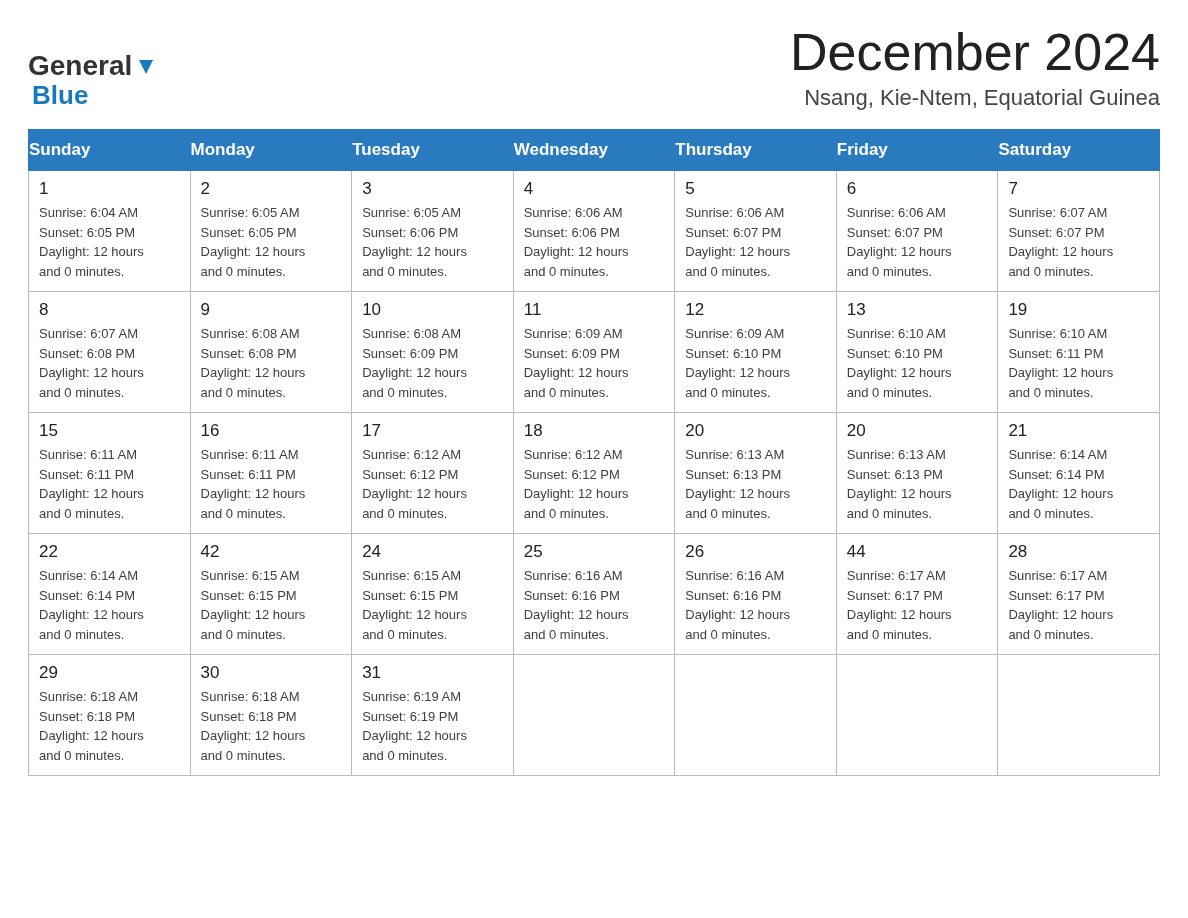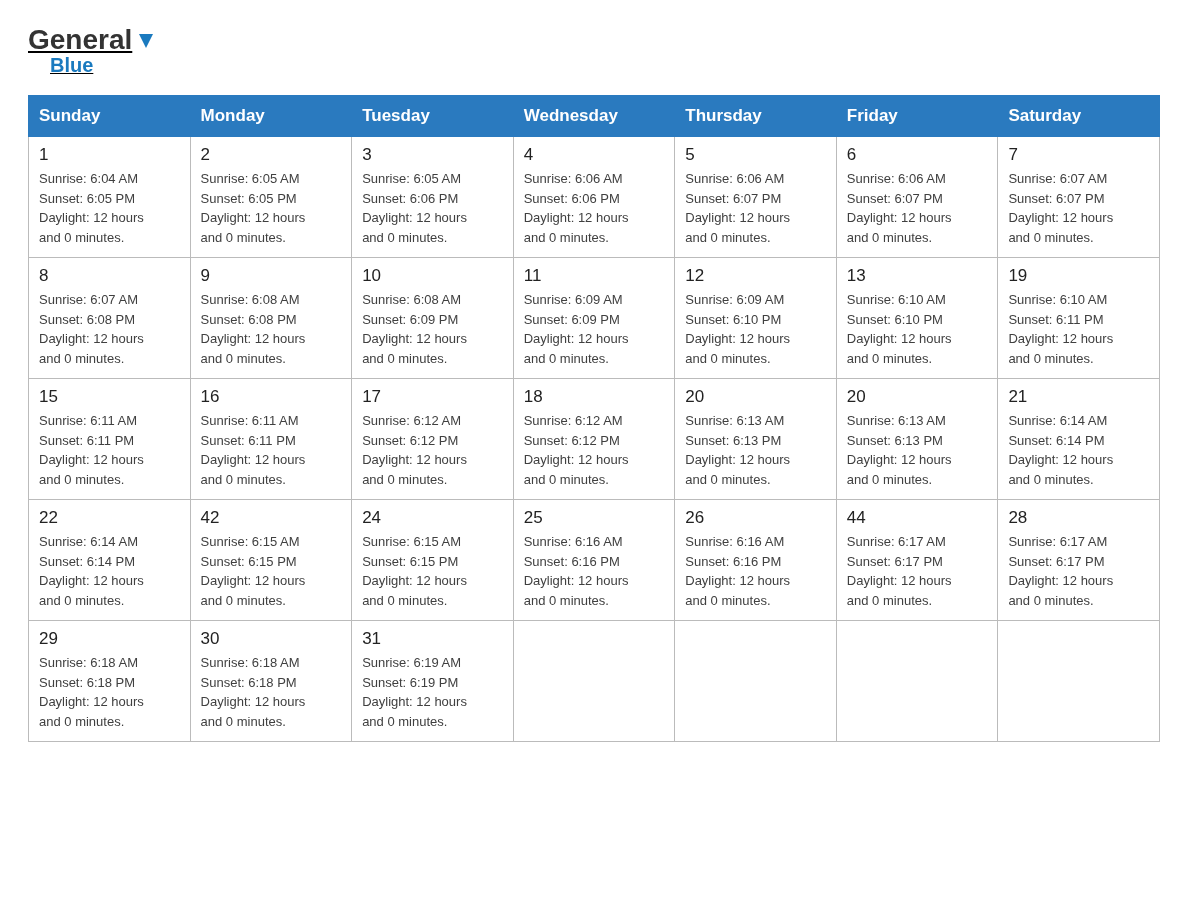--- a/index.html
+++ b/index.html
@@ -8,21 +8,20 @@
       background: #fff;
       padding: 24px 28px;
       width: 1188px;
       min-height: 918px;
     }
     .header-area {
       display: flex;
       justify-content: space-between;
       align-items: flex-end;
       margin-bottom: 18px;
-      text-decoration: underline;
     }
     .logo-text-general {
       font-size: 28px;
       font-weight: bold;
       color: #333;
     }
     .logo-text-blue {
       font-size: 28px;
       font-weight: bold;
       color: #1a7abf;
@@ -45,21 +44,21 @@
     .calendar {
       width: 100%;
       border-collapse: collapse;
       border: 1px solid #aaa;
     }
     .calendar th {
       background-color: #2a7abf;
       color: #fff;
       font-size: 17px;
       font-weight: 600;
-      padding: 10px 10px;
+      padding: 10px 0;
       text-align: left;
       border: 1px solid #2a7abf;
     }
     .calendar td {
       vertical-align: top;
       padding: 8px 10px 10px 10px;
       border: 1px solid #bbb;
       width: 14.28%;
       min-height: 100px;
       font-size: 13px;
@@ -101,24 +100,28 @@
 <div class="header-area">
   <div class="logo-container">
     <div class="logo-svg-row">
       <span class="logo-text-general">General</span>
 
       <svg width="22" height="22" viewBox="0 0 22 22" style="margin-left:3px;margin-top:2px;">
         <polygon points="4,4 18,4 11,18" fill="#1a7abf"></polygon>
       </svg>
     </div>
     <div class="logo-line2">
-      <span class="logo-text-blue" style="margin-left:20px;font-size:20px;">Blue</span>
+      <span class="logo-text-blue" style="margin-left:2px;font-size:26px;">Blue</span>
     </div>
   </div>
 
+  <div class="title-block">
+    <div class="page-title">December 2024</div>
+    <div class="subtitle">Nsang, Kie-Ntem, Equatorial Guinea</div>
+  </div>
 </div>
 
 <table class="calendar">
   <thead>
     <tr>
 
     <th>Sunday</th>
         <th>Monday</th>
         <th>Tuesday</th>
         <th>Wednesday</th>

